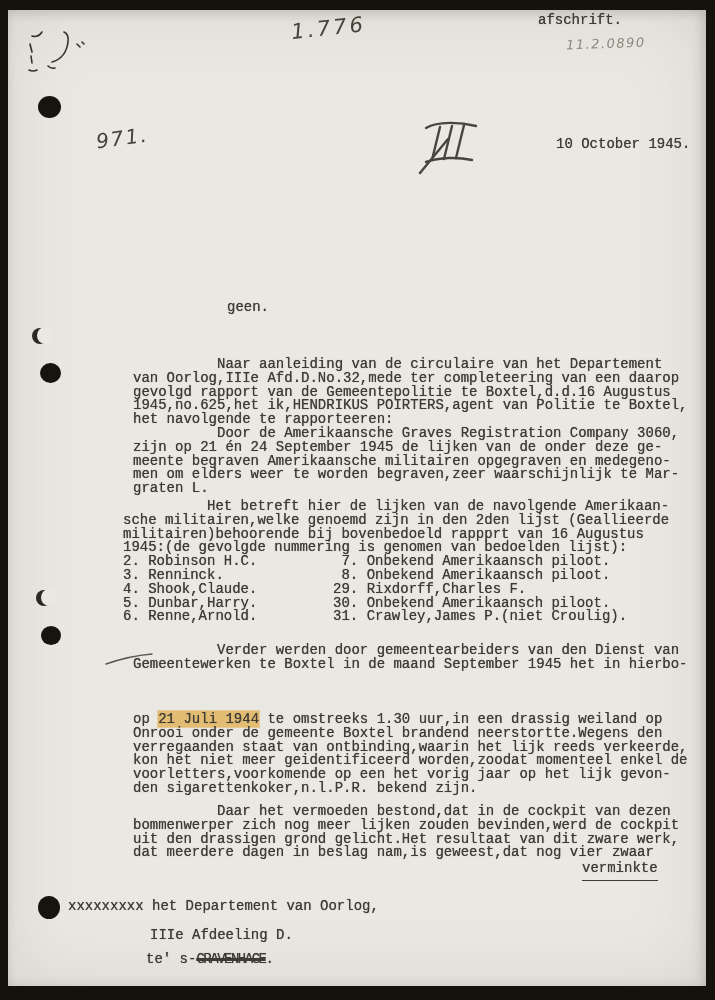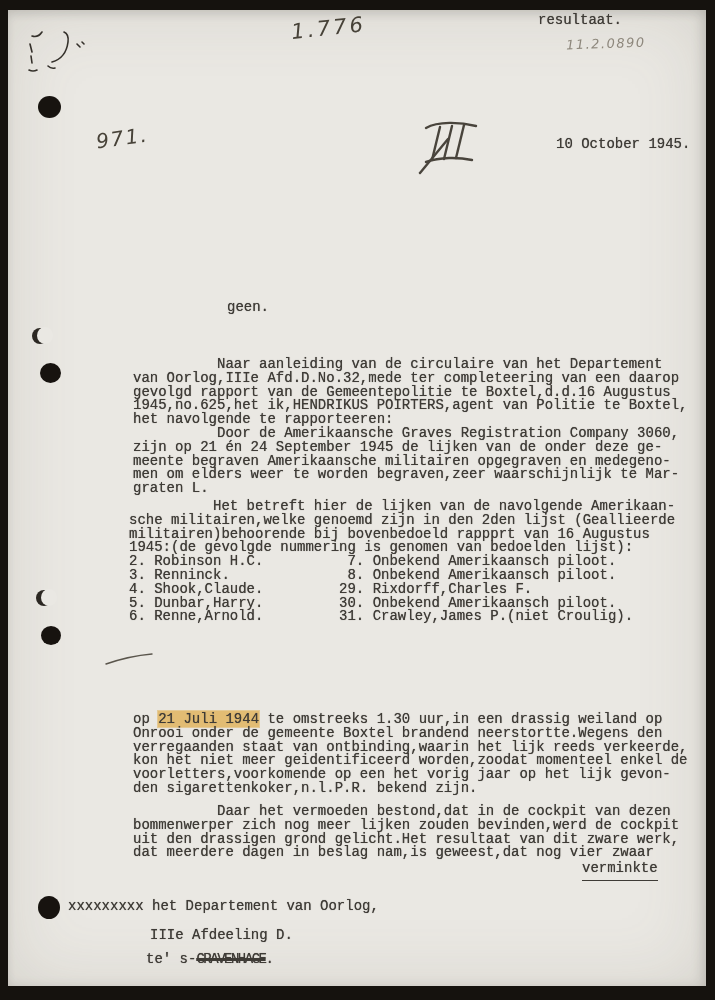--- a/index.html
+++ b/index.html
@@ -33,21 +33,21 @@
 
     <svg style="left:14px;top:12px" width="100" height="60" viewBox="0 0 100 60">
       <g fill="none" stroke="#34302a" stroke-width="1.6" stroke-linecap="round">
         <path d="M10,14 q6,2 10,-4 M8,22 l2,8 M9,34 l1,7 M7,48 q4,2 8,0"></path>
         <path d="M30,40 q14,-4 16,-20 q1,-8 -4,-10"></path>
         <path d="M26,44 q3,3 7,2"></path>
         <path d="M55,22 l3,3 M60,20 l2,2"></path>
       </g>
     </svg>
 
-    <pre class="typed" style="left:530px;top:4px">resultaat.</pre>
+    <pre class="typed" style="left:530px;top:4px">afschrift.</pre>
 
     <div class="hand pencil" style="left:558px;top:26px;font-size:13px;letter-spacing:1.5px;transform:rotate(-2deg)">11.2.0890</div>
 
     <div class="hand" style="left:283px;top:6px;font-size:21px;letter-spacing:3px;transform:rotate(-6deg)">1.776</div>
 
     <div class="hole" style="left:30px;top:86px;width:23px;height:22px"></div>
 
     <div class="hand" style="left:88px;top:116px;font-size:20px;letter-spacing:2px;transform:rotate(-8deg)">971.</div>
 
     <svg style="left:408px;top:103px" width="76" height="64" viewBox="0 0 76 64">
@@ -76,40 +76,42 @@
 van Oorlog,IIIe Afd.D.No.32,mede ter completeering van een daarop
 gevolgd rapport van de Gemeentepolitie te Boxtel,d.d.16 Augustus
 1945,no.625,het ik,HENDRIKUS POIRTERS,agent van Politie te Boxtel,
 het navolgende te rapporteeren:
           Door de Amerikaansche Graves Registration Company 3060,
 zijn op 21 én 24 September 1945 de lijken van de onder deze ge-
 meente begraven Amerikaansche militairen opgegraven en medegeno-
 men om elders weer te worden begraven,zeer waarschijnlijk te Mar-
 graten L.</pre>
 
-    <pre class="typed" style="left:121px;top:490px">          Het betreft hier de lijken van de navolgende Amerikaan-
+    <pre class="typed" style="left:115px;top:490px">          Het betreft hier de lijken van de navolgende Amerikaan-
 sche militairen,welke genoemd zijn in den 2den lijst (Geallieerde
 militairen)behoorende bij bovenbedoeld rappprt van 16 Augustus
 1945:(de gevolgde nummering is genomen van bedoelden lijst):
 2. Robinson H.C.          7. Onbekend Amerikaansch piloot.
 3. Renninck.              8. Onbekend Amerikaansch piloot.
 4. Shook,Claude.         29. Rixdorff,Charles F.
 5. Dunbar,Harry.         30. Onbekend Amerikaansch piloot.
 6. Renne,Arnold.         31. Crawley,James P.(niet Croulig).</pre>
 
     <div class="crescent" style="left:28px;top:580px">
         <span class="c1"></span>
         <span class="c2"></span>
       </div>
     <div class="hole" style="left:33px;top:616px;width:20px;height:19px"></div>
 
     <svg style="left:96px;top:640px" width="50" height="16" viewBox="0 0 50 16">
       <path d="M2,14 Q 25,6 48,4" fill="none" stroke="#5a554c" stroke-width="1.4" stroke-linecap="round"></path>
     </svg>
 
+    <pre class="typed" style="left:125px;top:634px">          Verder werden door gemeentearbeiders van den Dienst van
+Gemeentewerken te Boxtel in de maand September 1945 het in hierbo-</pre>
     <pre class="typed" style="left:125px;top:703px"><span>op </span><span class="hl">21 Juli 1944</span><span> te omstreeks 1.30 uur,in een drassig weiland op</span></pre>
     <pre class="typed" style="left:125px;top:795px">          Daar het vermoeden bestond,dat in de cockpit van dezen
 bommenwerper zich nog meer lijken zouden bevinden,werd de cockpit
 uit den drassigen grond gelicht.Het resultaat van dit zware werk,
 dat meerdere dagen in beslag nam,is geweest,dat nog vier zwaar</pre>
 
     <pre class="typed" style="left:125px;top:716.8px">Onrooi onder de gemeente Boxtel brandend neerstortte.Wegens den
 verregaanden staat van ontbinding,waarin het lijk reeds verkeerde,
 kon het niet meer geidentificeerd worden,zoodat momenteel enkel de
 voorletters,voorkomende op een het vorig jaar op het lijk gevon-

